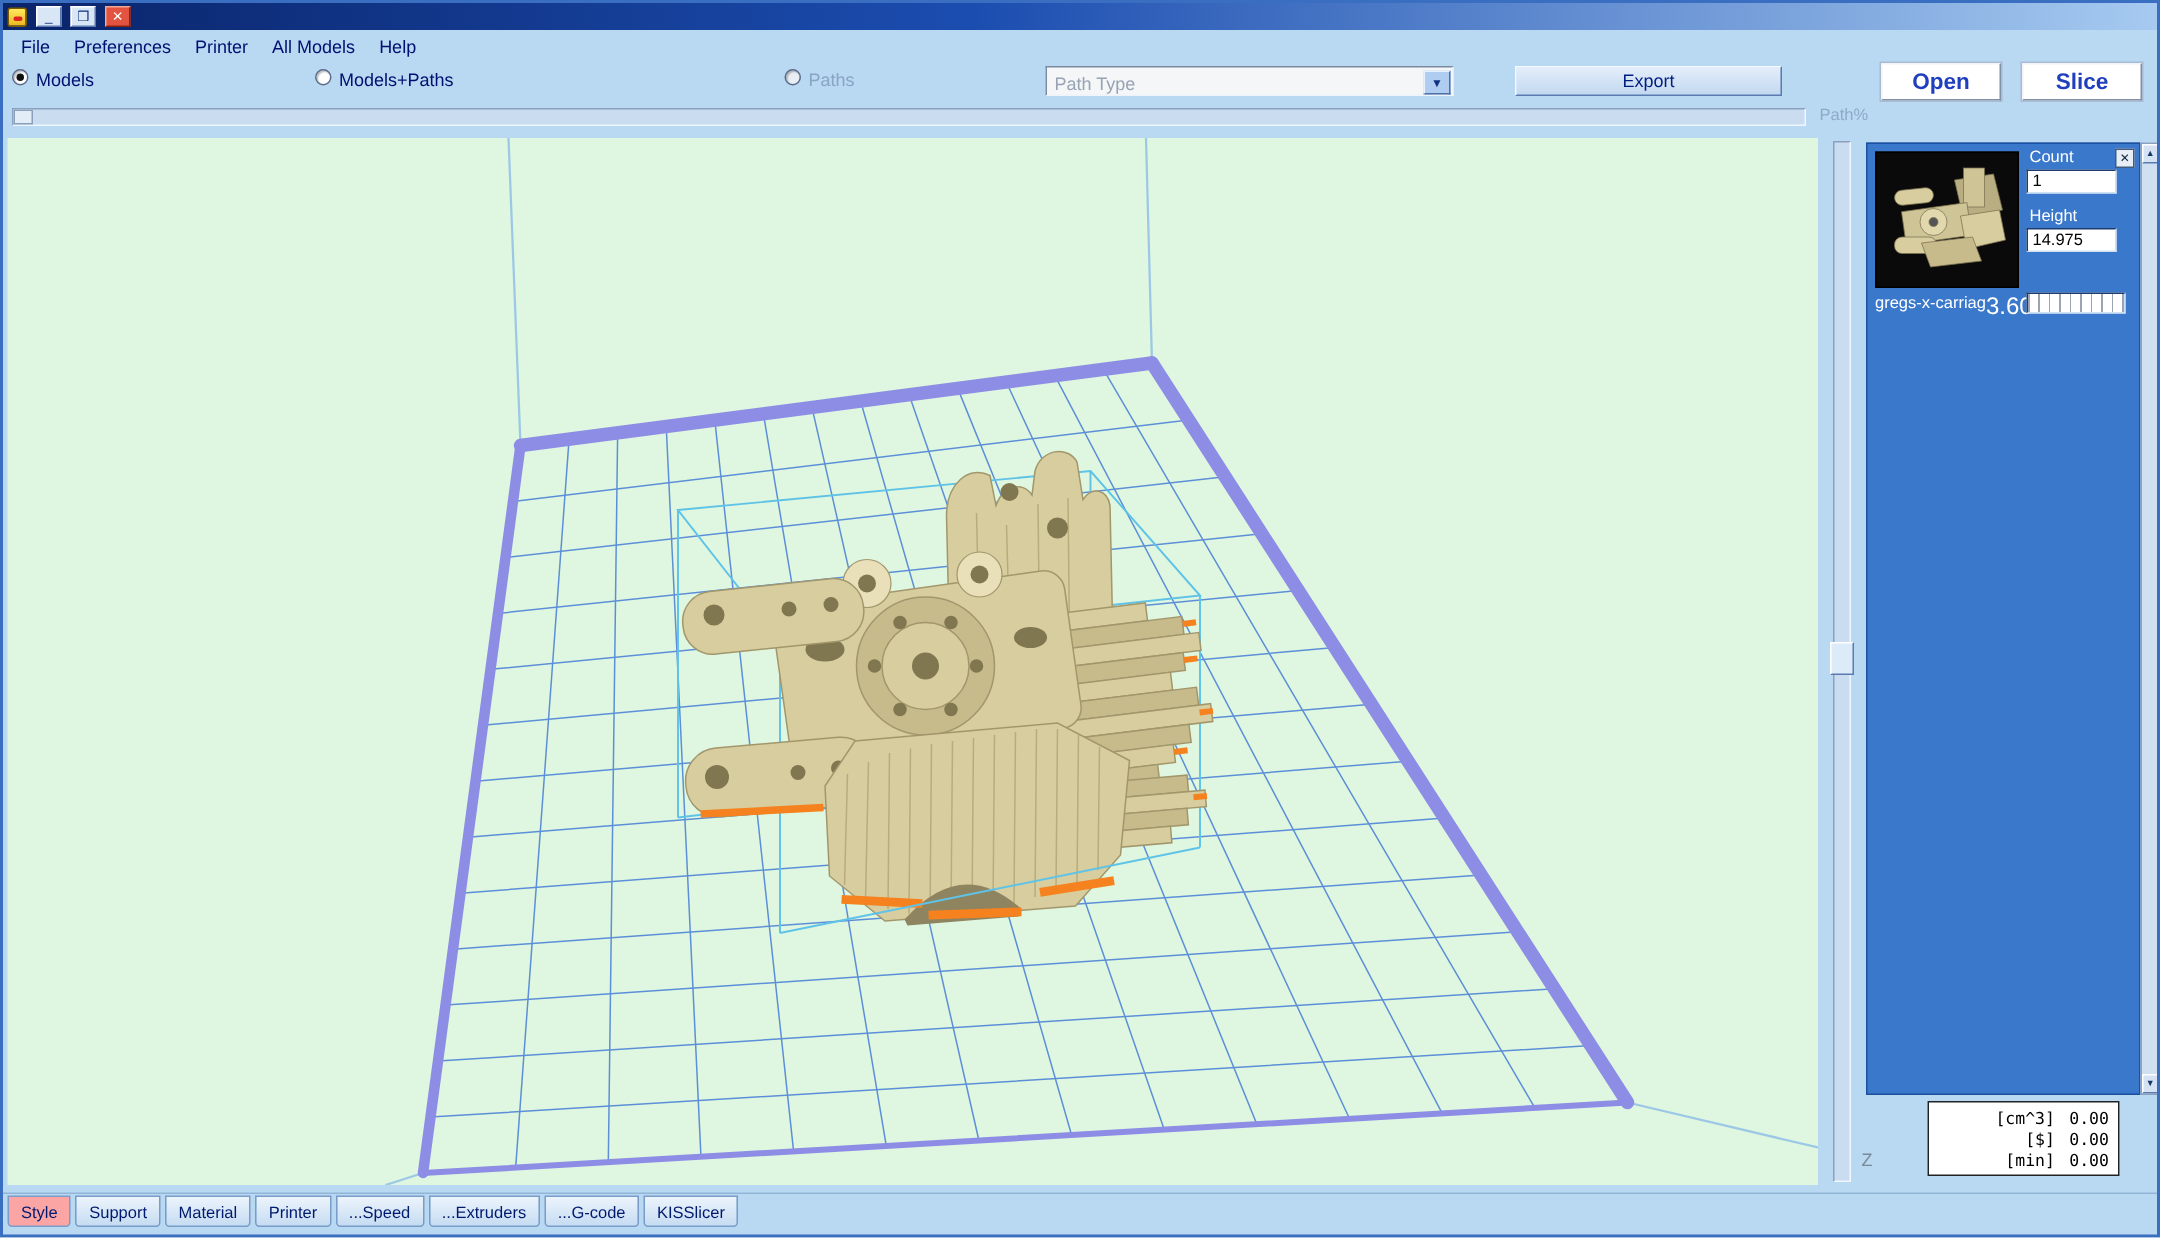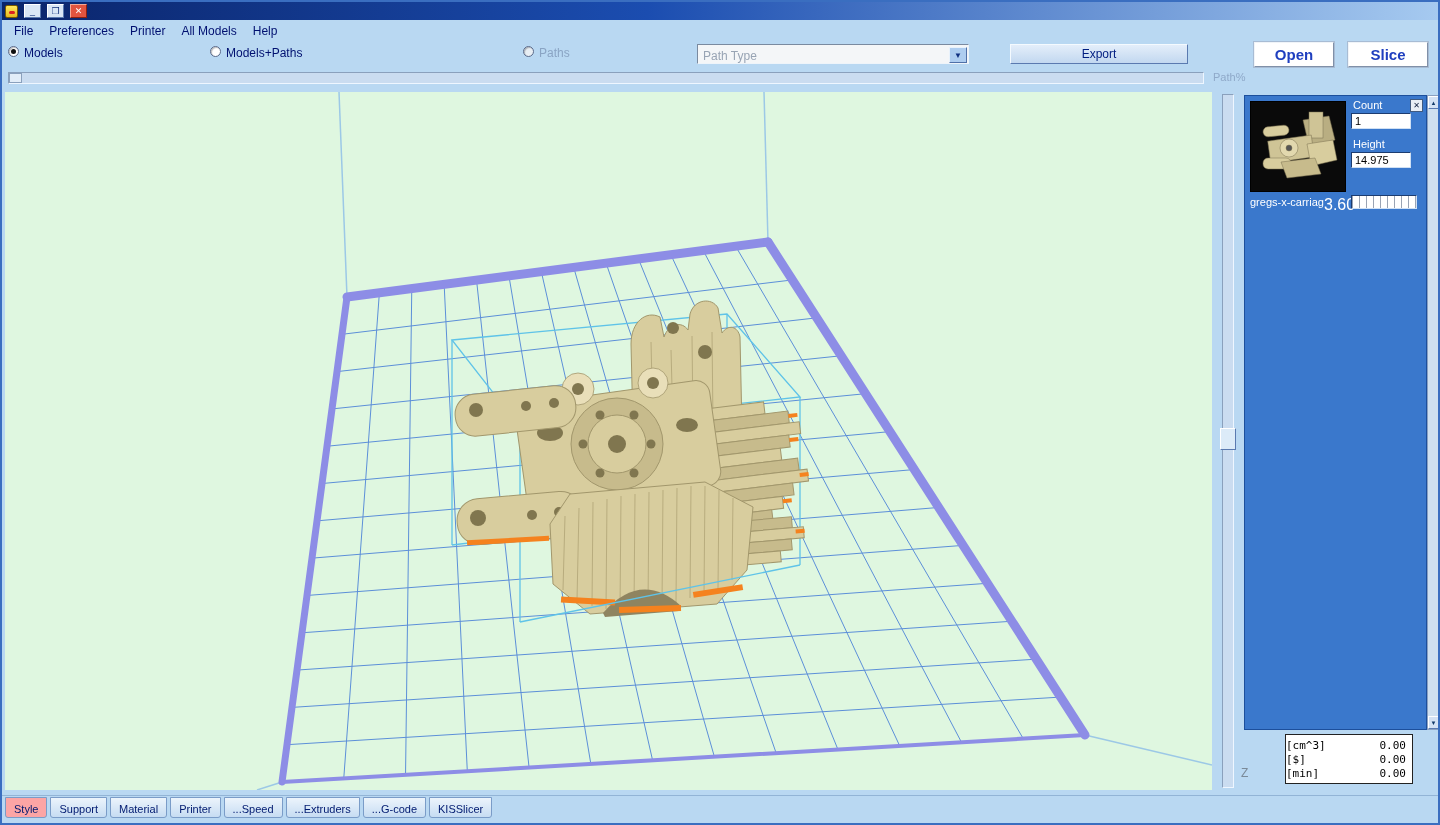--- a/index.html
+++ b/index.html
@@ -108,21 +108,21 @@
     border:1px solid #8aa0c0}
   .sb-btn{position:absolute;left:0;width:11px;height:13px;background:#d4e2f4;color:#123a6a;
     border:1px solid;border-color:#fff #5a7ab0 #5a7ab0 #fff;display:flex;align-items:center;
     justify-content:center;font-size:6px}
   .sb-up{top:0}.sb-down{bottom:0}
 
   
   .stats-box{position:absolute;left:1285px;top:734px;width:128px;height:50px;background:#fff;
     border:1px solid #222;display:flex;flex-direction:column;justify-content:center;gap:1px;
     padding-right:6px;font-family:"DejaVu Sans Mono",monospace;font-size:11px;color:#000}
-  .stats-row{display:flex;justify-content:space-between;gap:6px}
+  .stats-row{display:flex;justify-content:flex-end;gap:6px}
   .stats-value{width:30px;text-align:right}
 
   
   .tabbar{position:absolute;left:2px;right:2px;top:795px;height:26px;border-top:1px solid #92b4d6;
     display:flex;gap:3px;padding:1px 0 0 3px}
   .tab{height:21px;padding:2px 8px 0;background:linear-gradient(#ecf4fc,#c6dcf2);
     border:1px solid #7a9cc8;border-radius:0 0 3px 3px;font-size:11px;color:#001a70;
     display:flex;align-items:center}
   .tab.active{background:#fca5a5}
 </style>

